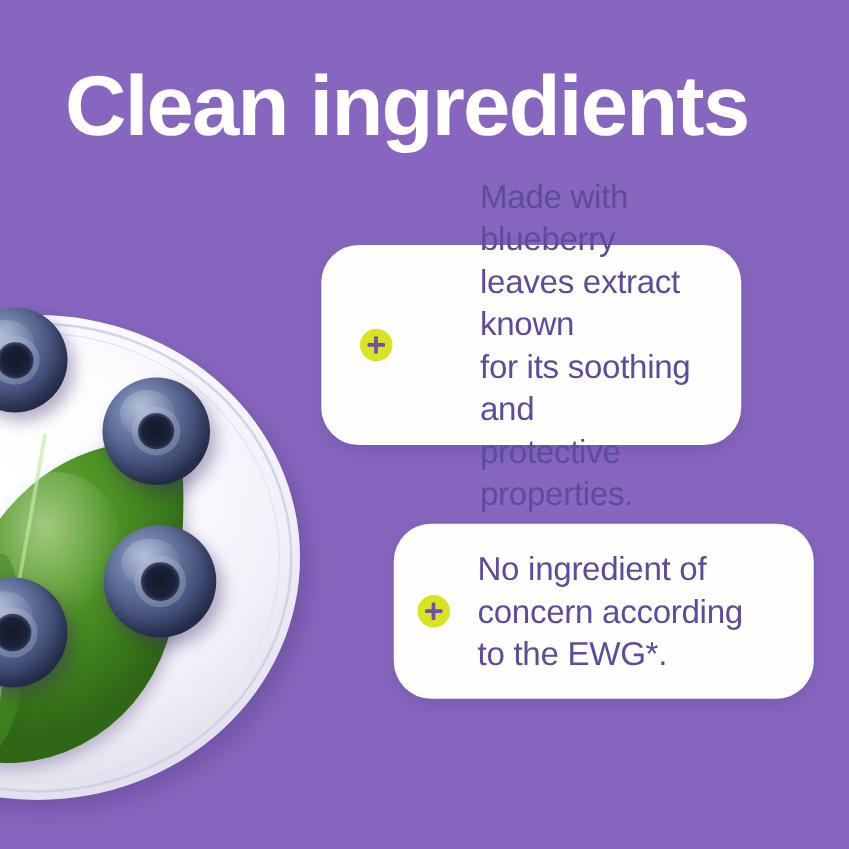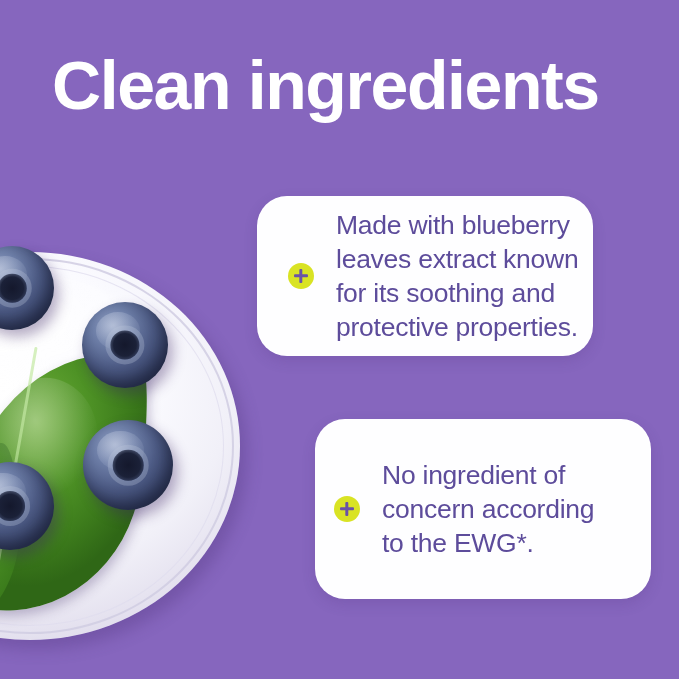--- a/index.html
+++ b/index.html
@@ -174,22 +174,22 @@
 
   
   .card {
     position: absolute;
     background: #fefeff;
     border-radius: 30px;
     display: flex;
     align-items: center;
     box-shadow: 0 5px 14px rgba(66,40,110,0.16);
   }
-  .card-1 { left: 257px; top: 196px; width: 336px; height: 160px; }
-  .card-2 { left: 315px; top: 419px; width: 336px; height: 180px; }
+  .card-1 { left: 257px; top: 196px; width: 336px; height: 160px; gap: 48px; }
+  .card-2 { left: 315px; top: 419px; width: 336px; height: 140px; }
 
   .plus-badge {
     flex: 0 0 auto;
     width: 26px;
     height: 26px;
     border-radius: 50%;
     background: #d9e324;
     position: relative;
     margin-left: 31px;
   }

